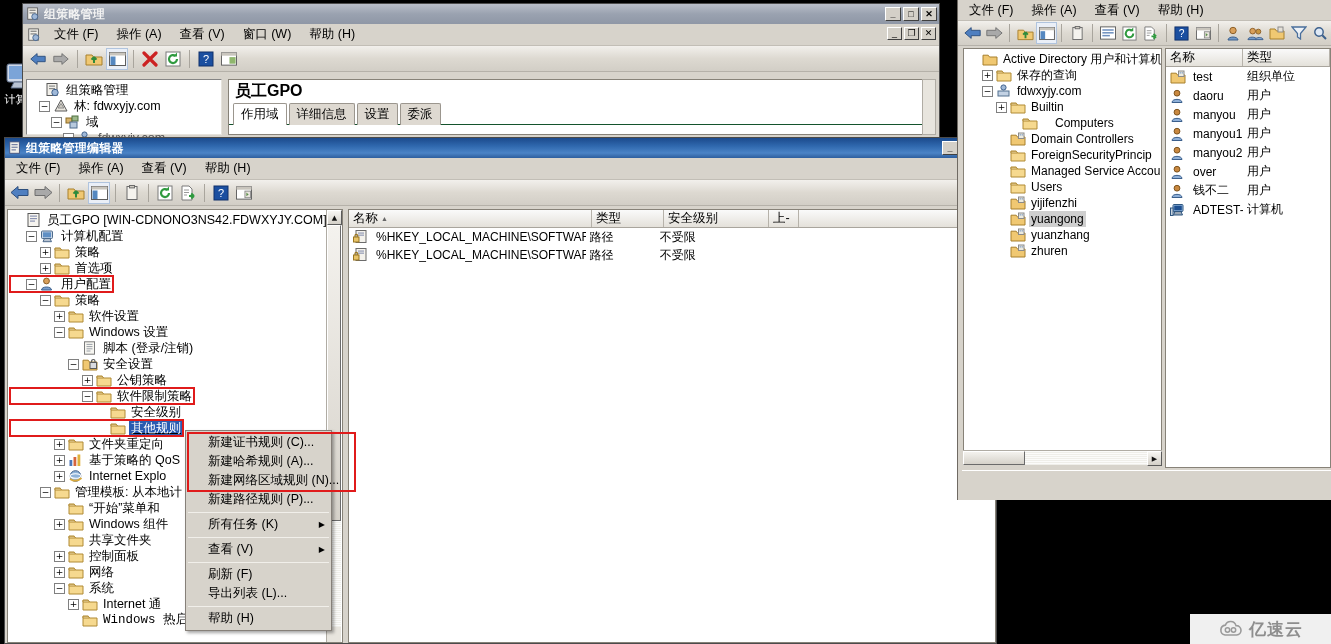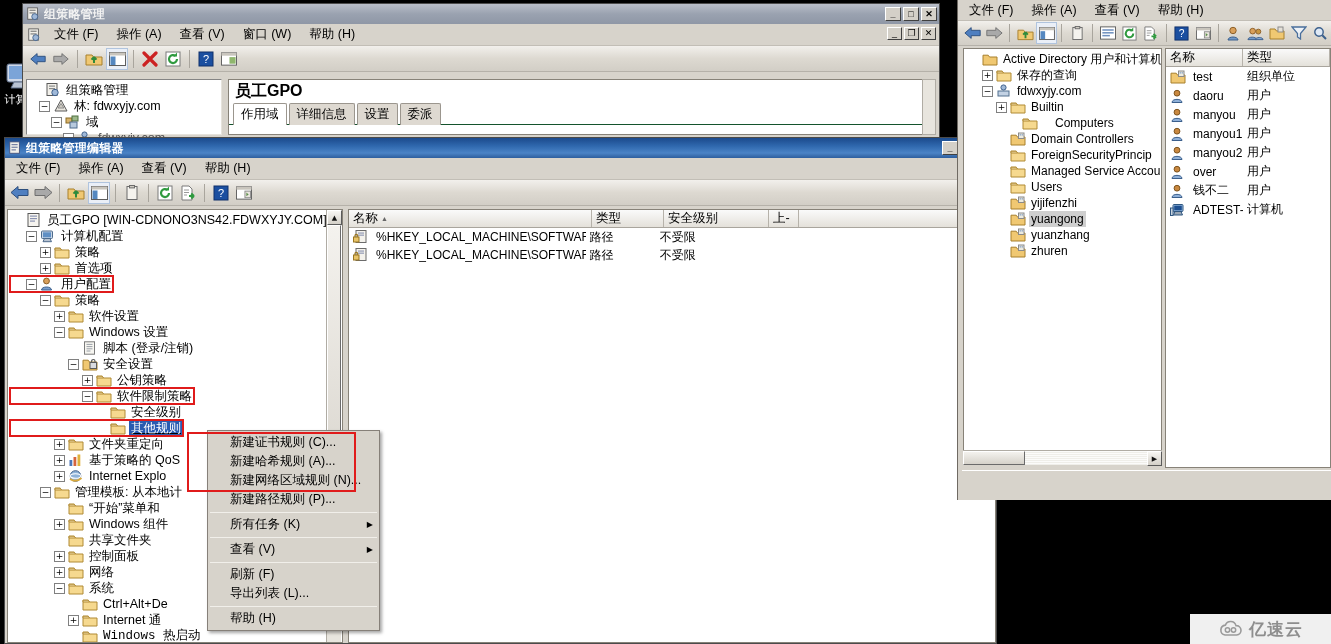--- a/index.html
+++ b/index.html
@@ -541,28 +541,20 @@
           </div>
           <div class="tn" style="padding-left: 44px;">
             <span class="exp">−</span>
             <svg class="ico" width="15" height="13" viewBox="0 0 16 14">
               <path d="M1 3.2 h5.2 l1.3 1.8 H15 v8 H1z" fill="#f6d98f" stroke="#b08a34"></path>
               <path d="M1 3.2 h5.2 l1.3 1.8 H1z" fill="#fbe9bb" stroke="#b08a34"></path>
             </svg>
             <span class="lbl">系统</span>
           </div>
           <div class="tn" style="padding-left: 58px;">
-            <span class="exp none"></span>
-            <svg class="ico" width="15" height="13" viewBox="0 0 16 14">
-              <path d="M1 3.2 h5.2 l1.3 1.8 H15 v8 H1z" fill="#f6d98f" stroke="#b08a34"></path>
-              <path d="M1 3.2 h5.2 l1.3 1.8 H1z" fill="#fbe9bb" stroke="#b08a34"></path>
-            </svg>
-            <span class="lbl">Ctrl+Alt+De</span>
-          </div>
-          <div class="tn" style="padding-left: 58px;">
             <span class="exp">+</span>
             <svg class="ico" width="15" height="13" viewBox="0 0 16 14">
               <path d="M1 3.2 h5.2 l1.3 1.8 H15 v8 H1z" fill="#f6d98f" stroke="#b08a34"></path>
               <path d="M1 3.2 h5.2 l1.3 1.8 H1z" fill="#fbe9bb" stroke="#b08a34"></path>
             </svg>
             <span class="lbl">Internet 通</span>
           </div>
           <div class="tn" style="padding-left: 58px; font-family: Liberation Mono, monospace;">
             <span class="exp none"></span>
             <svg class="ico" width="15" height="13" viewBox="0 0 16 14">
@@ -642,21 +634,21 @@
               <span></span>
             </div>
             <div class="lv-td" style="width: 30px;">
               <span style="width: 100%; text-align: right;">201</span>
             </div>
           </div>
         </div>
     </div>
   </div>
 
-  <div id="ctxmenu" style="left:185px; top:430px; width:173px;margin-left:22px;">
+  <div id="ctxmenu" style="left:185px; top:430px; width:147px;">
     <div id="cm-items">
         <div class="cm-item">
           <span>新建证书规则 (C)...</span>
         </div>
         <div class="cm-item">
           <span>新建哈希规则 (A)...</span>
         </div>
         <div class="cm-item">
           <span>新建网络区域规则 (N)...</span>
         </div>

